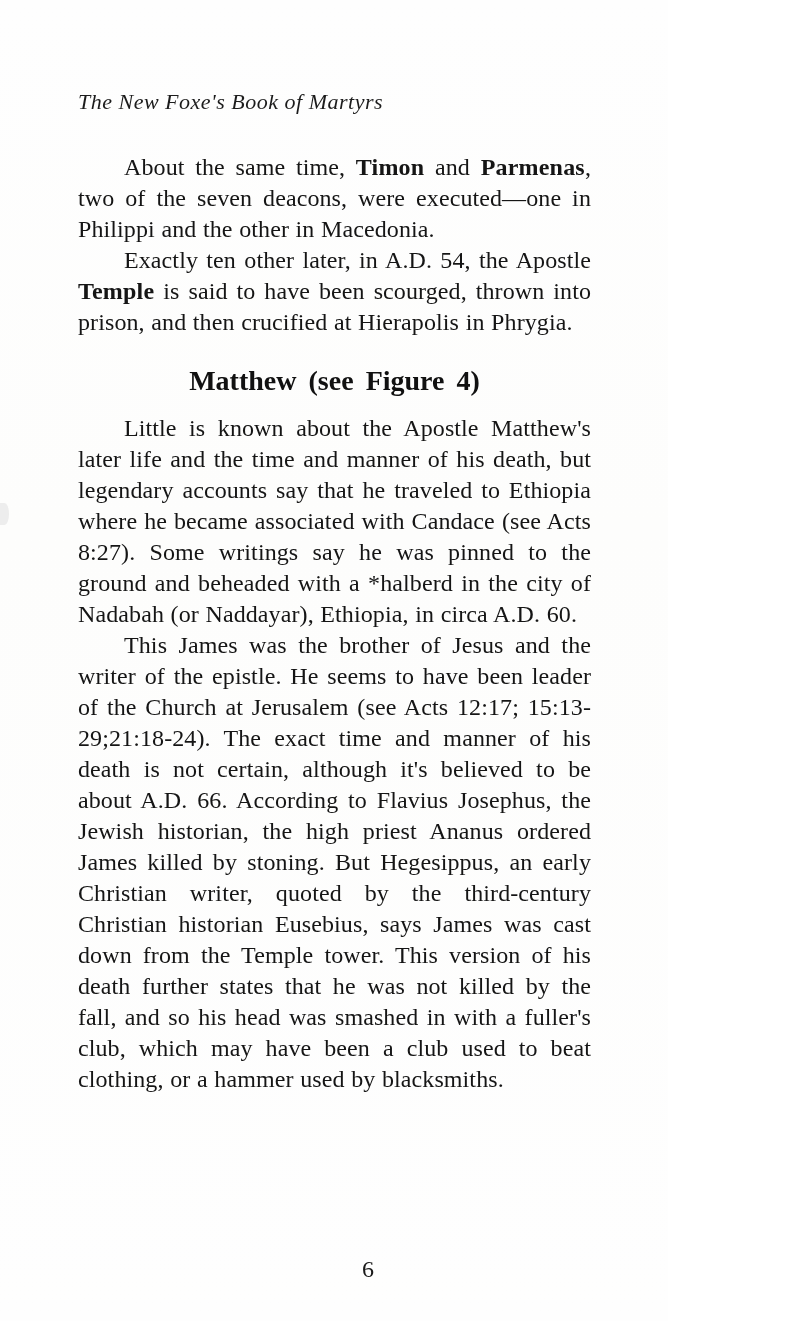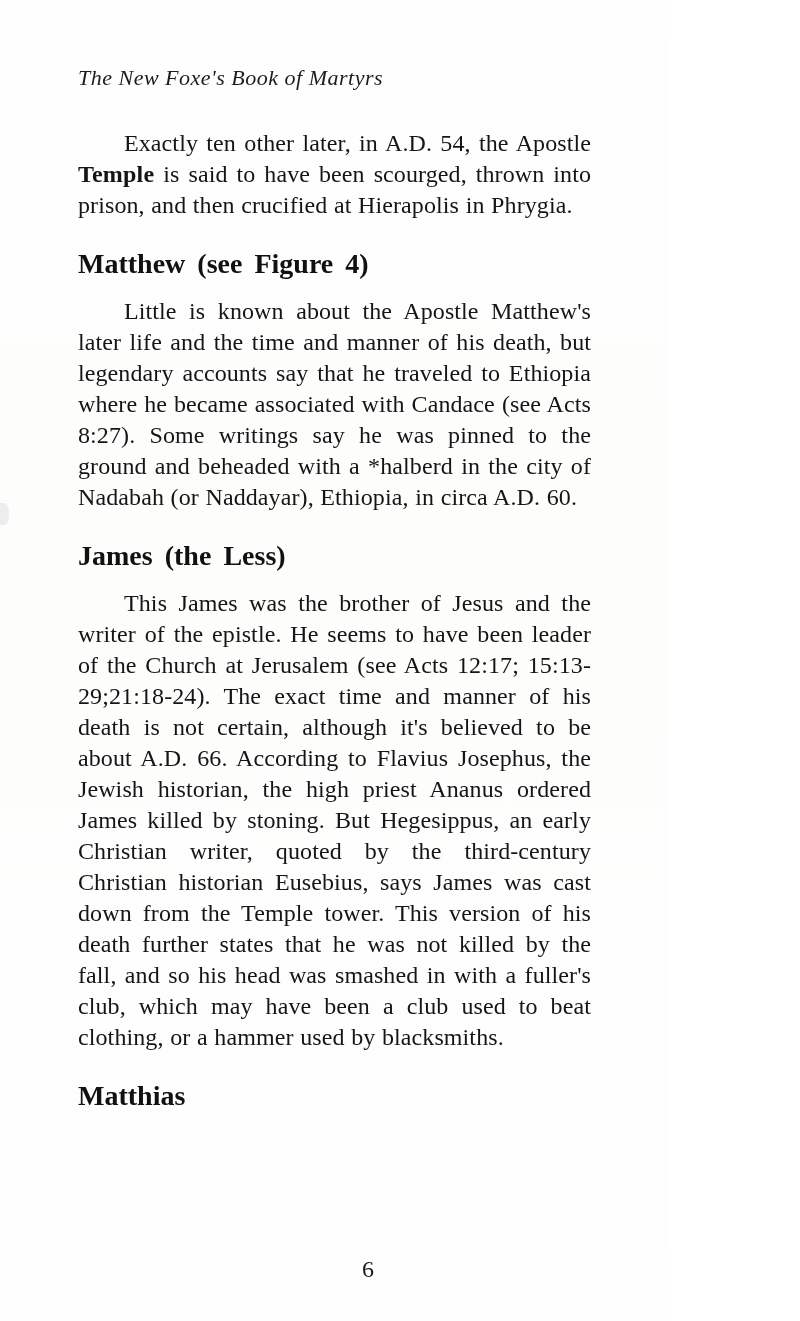--- a/index.html
+++ b/index.html
@@ -15,21 +15,21 @@
     color: #141414;
     overflow: hidden;
   }
   .page {
     position: relative;
     width: 668px;
     height: 1321px;
     background:
       linear-gradient(180deg, #fefefe 0%, #fdfdfc 40%, #fefefe 100%);
     box-sizing: border-box;
-    padding: 64px 77px 0 78px;
+    padding: 88px 77px 0 78px;
   }
   .running-header {
     font-style: italic;
     font-size: 22px;
     line-height: 28px;
     letter-spacing: 0.5px;
     margin: 0 0 36px 0;
     color: #1c1c1c;
   }
   .body-para {
@@ -48,20 +48,21 @@
     letter-spacing: 0.2px;
   }
   .section-heading {
     margin: 28px 0 17px 0;
     font-size: 28px;
     line-height: 30px;
     font-weight: bold;
     word-spacing: 0.18em;
     text-indent: 0;
     color: #111111;
+    text-align: center;
   }
   .page-number {
     position: absolute;
     top: 1256px;
     left: 338px;
     width: 60px;
     text-align: center;
     font-size: 24px;
     color: #1a1a1a;
   }
@@ -79,32 +80,31 @@
 </head>
 <body>
 
 <div class="page">
 
   <div class="scan-artifact"></div>
 
   <p class="running-header">The New Foxe's Book of Martyrs</p>
 
   <div>
+    <p class="body-para"><span>About the same time, </span><b>Timon</b><span> and </span><b>Parmenas</b><span>, two of the seven deacons, were executed—one in Philippi and the other in Macedonia.</span></p>
     <p class="body-para"><span>Exactly ten other later, in A.D. 54, the Apostle </span><b>Temple</b><span> is said to have been scourged, thrown into prison, and then crucified at Hierapolis in Phrygia.</span></p>
   </div>
 
   <div>
     <h2 class="section-heading">Matthew (see Figure 4)</h2>
     <p class="body-para"><span>Little is known about the Apostle Matthew's later life and the time and manner of his death, but legendary accounts say that he traveled to Ethiopia where he became associated with Candace (see Acts 8:27). Some writings say he was pinned to the ground and beheaded with a *halberd in the city of Nadabah (or Naddayar), Ethiopia, in circa A.D. 60.</span></p>
   </div>
 
   <div>
-    <h2 class="section-heading">James (the Less)</h2>
     <p class="body-para"><span>This James was the brother of Jesus and the writer of the epistle. He seems to have been leader of the Church at Jerusalem (see Acts 12:17; 15:13-29;21:18-24). The exact time and manner of his death is not certain, although it's believed to be about A.D. 66. According to Flavius Josephus, the Jewish historian, the high priest Ananus ordered James killed by stoning. But Hegesippus, an early Christian writer, quoted by the third-century Christian historian Eusebius, says James was cast down from the Temple tower. This version of his death further states that he was not killed by the fall, and so his head was smashed in with a fuller's club, which may have been a club used to beat clothing, or a hammer used by blacksmiths.</span></p>
   </div>
 
   <div>
-    <h2 class="section-heading">Matthias</h2>
   </div>
 
   <div class="page-number">6</div>
 
 </div>
 
 </body></html>

